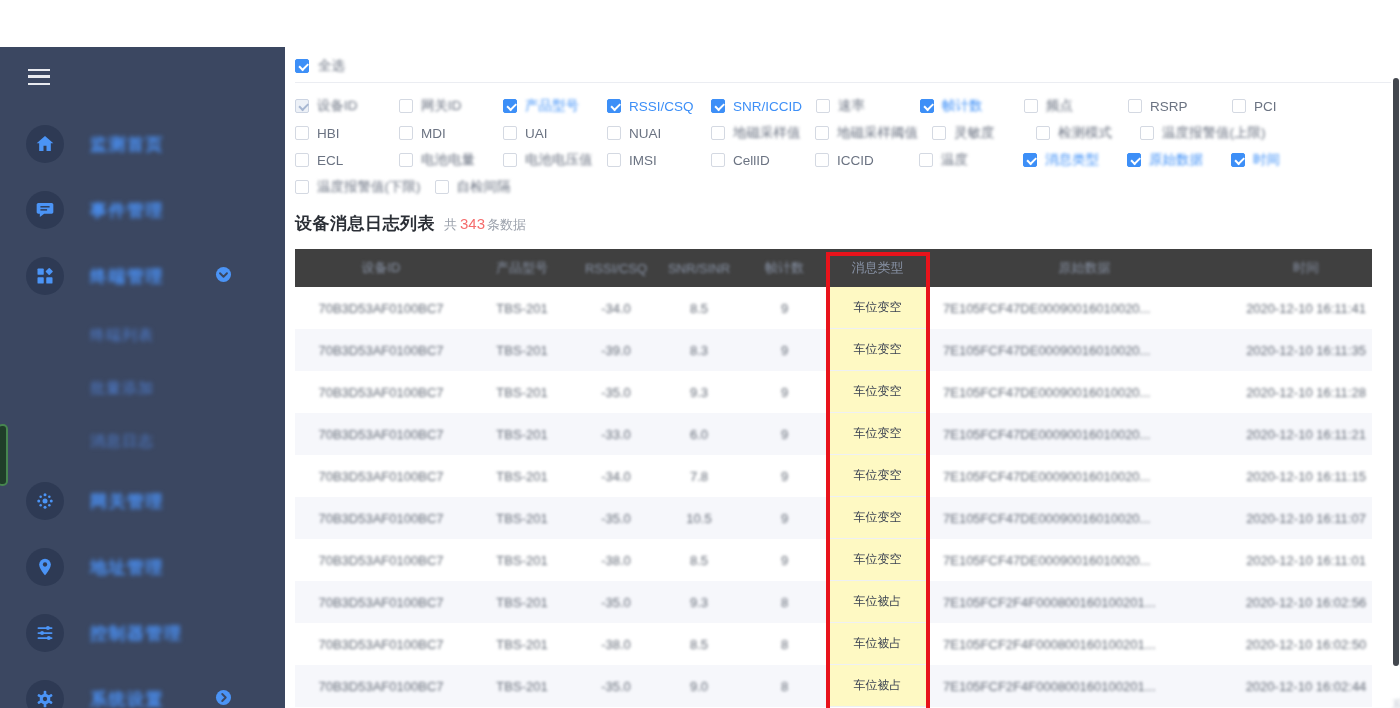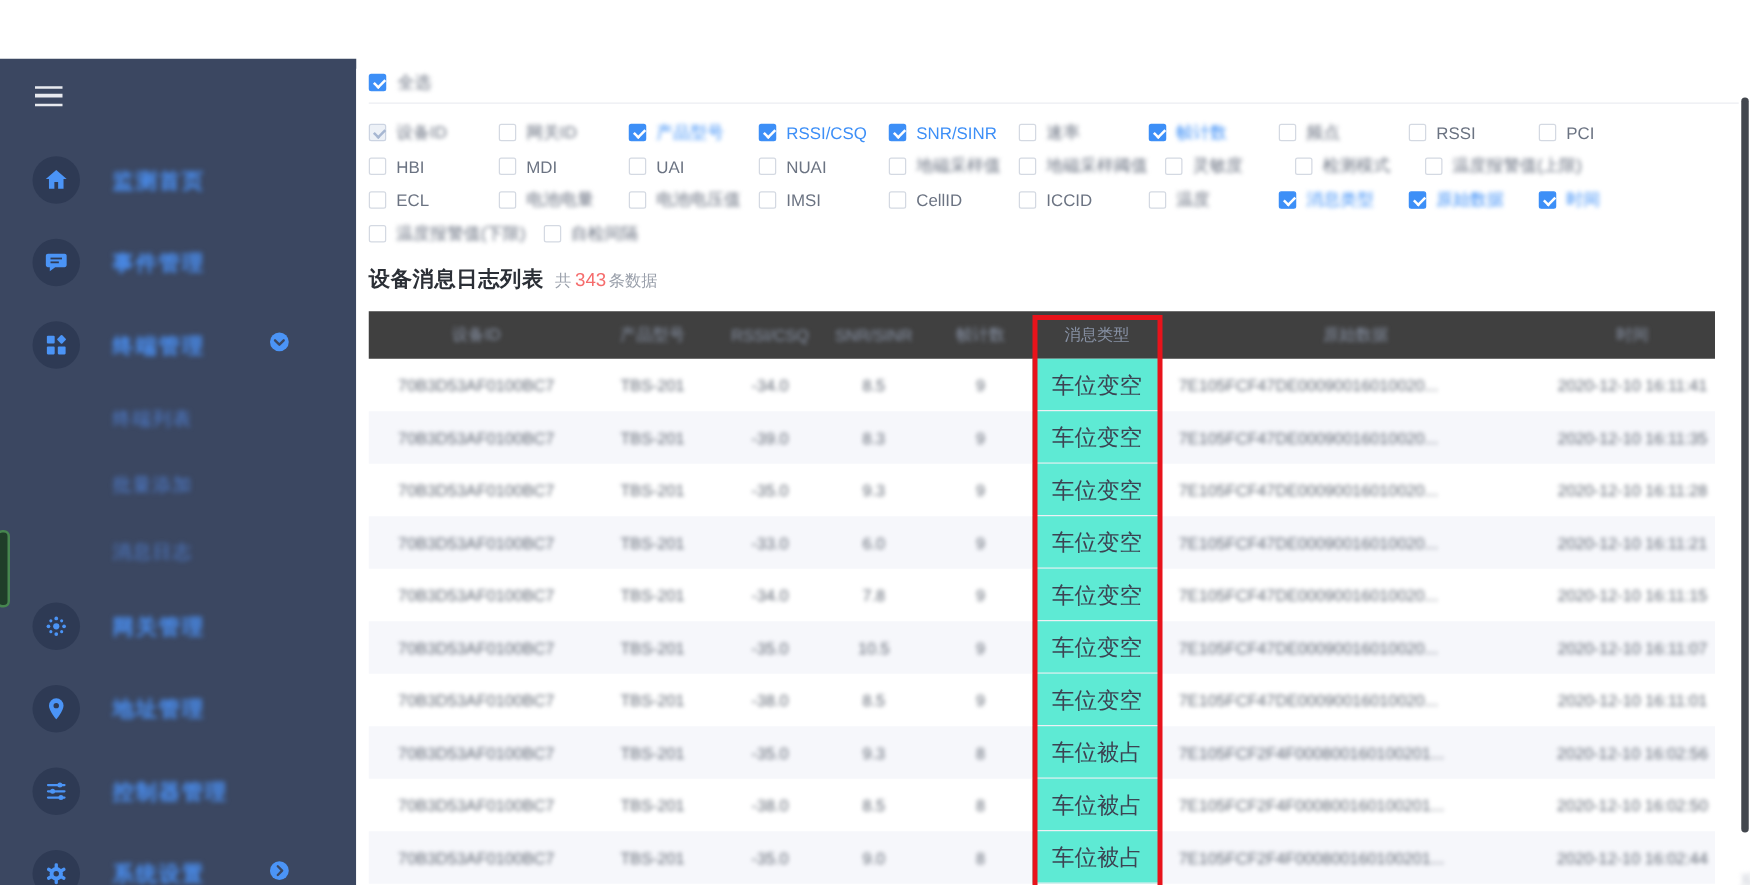--- a/index.html
+++ b/index.html
@@ -67,21 +67,21 @@
   .count-num { font-size:15px; color:#f56c6c; font-weight:500; margin-right:2px; }
 
   
   .tbl { margin-top:13px; width:1077px; position:relative; }
   .tr { display:grid; grid-template-columns:172px 110px 78px 88px 83px 103px 311px 132px; height:42px; }
   .tr.head { height:38px; background:#404040; color:#8791a4; font-size:13px; }
   .tr.row { color:#646b77; font-size:13px; }
   .tr.row.striped { background:#f6f7fb; }
   .td { display:flex; align-items:center; justify-content:center; height:100%; overflow:hidden; white-space:nowrap; }
   .row .td.c6 { justify-content:flex-start; padding-left:14px; }
-  .row .td.c5 { background:#5eead4; border-bottom:1px solid #eef0f4; color:#3c4352; font-size:18px; }
+  .row .td.c5 { background:#fef9c3; border-bottom:1px solid #eef0f4; color:#3c4352; font-size:12px; }
 
   .redbox { position:absolute; left:541px; top:197px; width:104px; height:460px; border:4px solid #e8131b; z-index:5; pointer-events:none; }
 
   .watermark { position:absolute; right:16px; bottom:2px; font-size:12px; color:#c9cdd6; letter-spacing:.5px; z-index:4; }
 
   .svg-defs { position:absolute; width:0; height:0; overflow:hidden; }
 </style>
 </head>
 <body>
 
@@ -255,37 +255,37 @@
           <label class="opt">
     <span class="cb checked"></span>
     <span class="opt-label on bl1">产品型号</span>
   </label>
           <label class="opt">
     <span class="cb checked"></span>
     <span class="opt-label on">RSSI/CSQ</span>
   </label>
           <label class="opt">
     <span class="cb checked"></span>
-    <span class="opt-label on">SNR/SINR</span>
+    <span class="opt-label on">SNR/ICCID</span>
   </label>
           <label class="opt">
     <span class="cb"></span>
     <span class="opt-label bl1">速率</span>
   </label>
           <label class="opt">
     <span class="cb checked"></span>
     <span class="opt-label on bl1">帧计数</span>
   </label>
           <label class="opt">
     <span class="cb"></span>
     <span class="opt-label bl1">频点</span>
   </label>
           <label class="opt">
     <span class="cb"></span>
-    <span class="opt-label">RSSI</span>
+    <span class="opt-label">RSRP</span>
   </label>
           <label class="opt">
     <span class="cb"></span>
     <span class="opt-label">PCI</span>
   </label>
         </div>
         <div class="opt-row">
           <label class="opt">
     <span class="cb"></span>
     <span class="opt-label">HBI</span>

